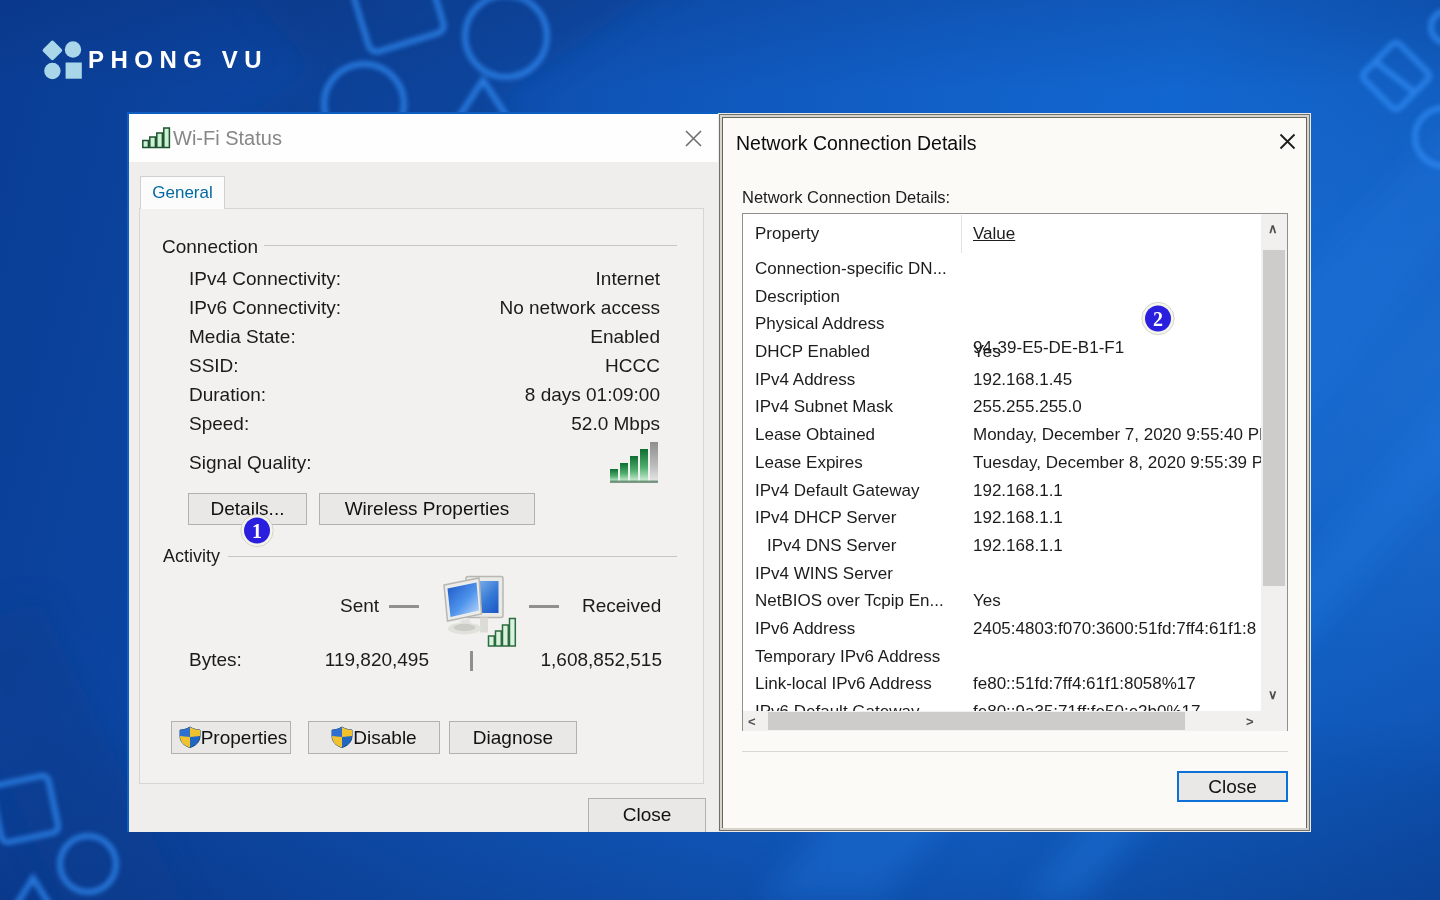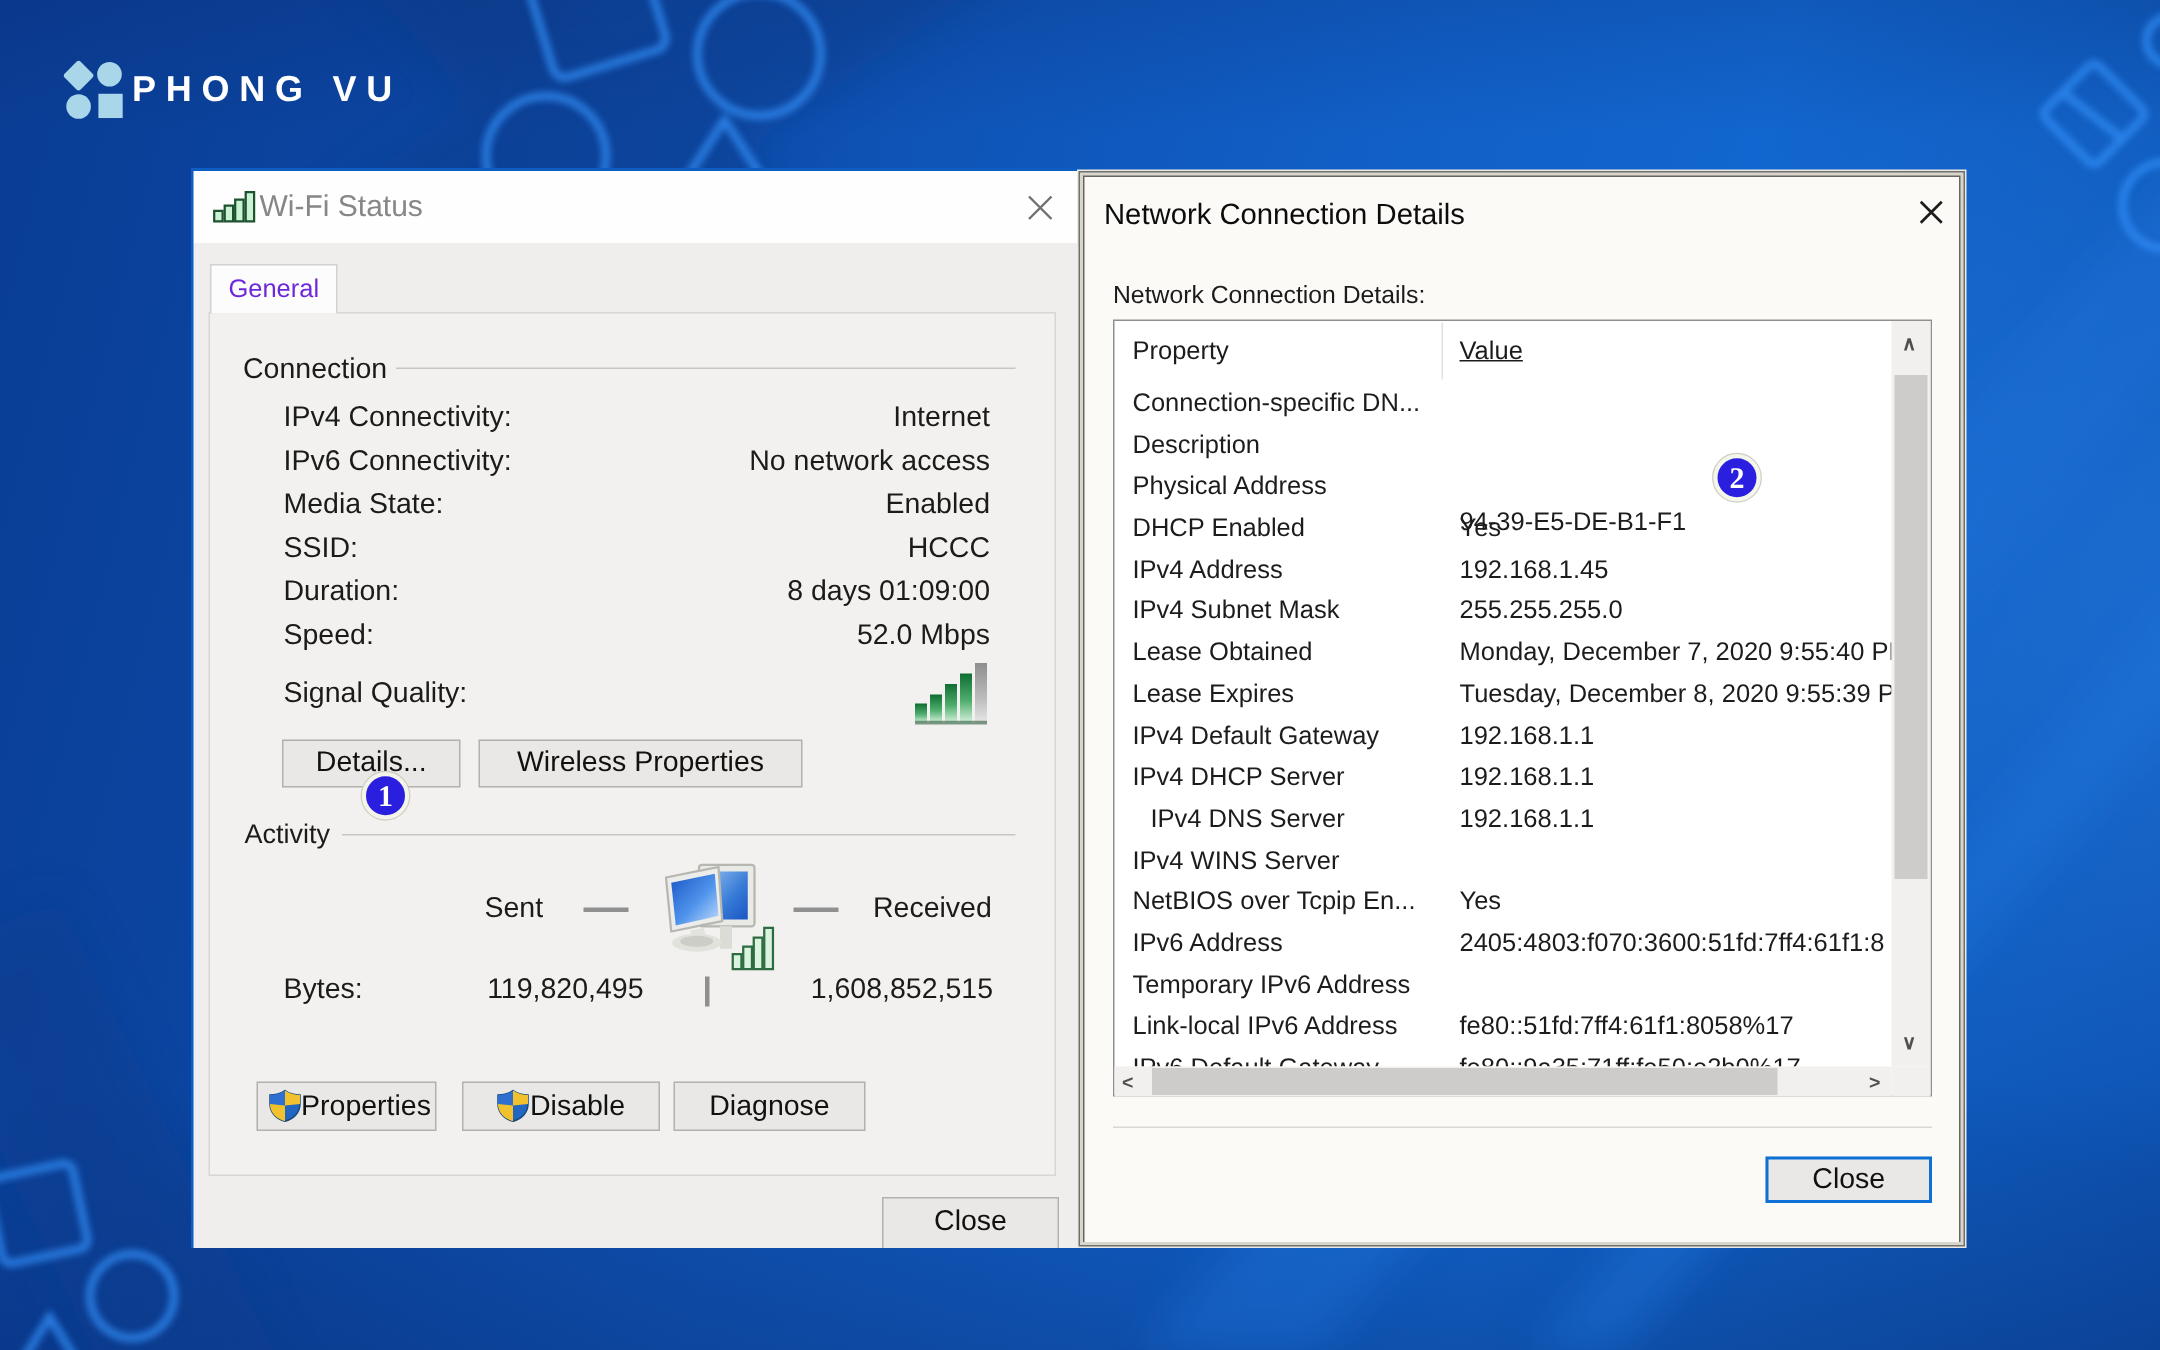--- a/index.html
+++ b/index.html
@@ -12,21 +12,21 @@
     radial-gradient(840px 640px at 106% 44%, rgba(45,135,240,.48), rgba(45,135,240,0) 62%),
     linear-gradient(104deg, #0a3d94 0%, #0c47a4 22%, #0f55b8 40%, #1160c8 58%, #1266cf 72%, #0f5abc 88%, #0d51b0 100%);
 }
 .t { position:absolute; color:#1b1b1b; font-size:19px; line-height:22px; white-space:nowrap; }
 .btn { position:absolute; background:#e9e8e6; border:1px solid #b2b1ad; color:#111; font-size:19px; text-align:center; }
 
 #w1frame { left:127px; top:112px; width:593px; height:720px; background:#0d5dc2; }
 #w1title { left:129px; top:114px; width:589px; height:48px; background:#fefefe; }
 #w1body  { left:129px; top:162px; width:589px; height:670px; background:#efeeec; }
 #w1pane  { left:139px; top:208px; width:565px; height:576px; border:1px solid #d6d6d4; background:#f2f1ef; }
-#w1tab   { left:140px; top:176px; width:85px; height:33px; background:#fcfcfc; border:1px solid #d0d0d0; border-bottom:none; color:#6d28d9; font-size:17px; text-align:center; line-height:31px; }
+#w1tab   { left:140px; top:176px; width:85px; height:33px; background:#fcfcfc; border:1px solid #d0d0d0; border-bottom:none; color:#0369a1; font-size:17px; text-align:center; line-height:31px; }
 
 #w2a { left:718px; top:113px; width:593px; height:719px; background:#eceae6; }
 #w2b { left:719px; top:114px; width:591px; height:717px; background:#71716c; }
 #w2c { left:720px; top:115px; width:589px; height:715px; background:#d8d5cd; }
 #w2d { left:722px; top:117px; width:585px; height:711px; background:#66665f; }
 #w2e { left:723px; top:118px; width:583px; height:710px; background:#fbfaf7; }
 #listbox { left:742px; top:213px; width:546px; height:518px; background:#fff; border:1px solid #8f8f8c; }
 #rows { left:743px; top:214px; width:518px; height:497px; overflow:hidden; }
 .r { position:absolute; color:#1c1c1c; font-size:17px; line-height:21px; white-space:nowrap; }
 #vsb { left:1261px; top:214px; width:26px; height:497px; background:#f1f0ef; }
@@ -146,21 +146,21 @@
 
 <svg class="abs" style="left:238px;top:512px" width="38" height="37" viewBox="0 0 38 37">
   <circle cx="19" cy="18.5" r="16.2" fill="#f4f5ea" opacity="0.92" stroke="#c9c9bd" stroke-width="0.8"></circle>
   <circle cx="19" cy="18.5" r="13" fill="#2a1fdf"></circle>
   <text x="19" y="25.5" font-size="20" font-weight="bold" fill="#fff" text-anchor="middle" font-family="Liberation Serif, serif">1</text>
 </svg>
 
 <div class="t" style="left:163px;top:545px;font-size:18px;">Activity</div>
 <div class="abs" style="left:228px;top:556px;width:449px;height:1px;background:#c6c6c6;"></div>
 
-<div class="t" style="left:323px;top:595px;">Sent</div>
+<div class="t" style="left:340px;top:595px;">Sent</div>
 <div class="abs" style="left:389px;top:605px;width:30px;height:2.5px;background:#909090;"></div>
 <div class="abs" style="left:529px;top:605px;width:30px;height:2.5px;background:#909090;"></div>
 <div class="t" style="left:582px;top:595px;">Received</div>
 
 <svg class="abs" style="left:438px;top:574px" width="80" height="74" viewBox="0 0 80 74">
   <defs>
     <linearGradient id="scr1" x1="0" y1="0" x2="1" y2="1">
       <stop offset="0" stop-color="#1b55c4"></stop>
         <stop offset="0.55" stop-color="#4f94ec"></stop>
         <stop offset="1" stop-color="#c6defa"></stop>

